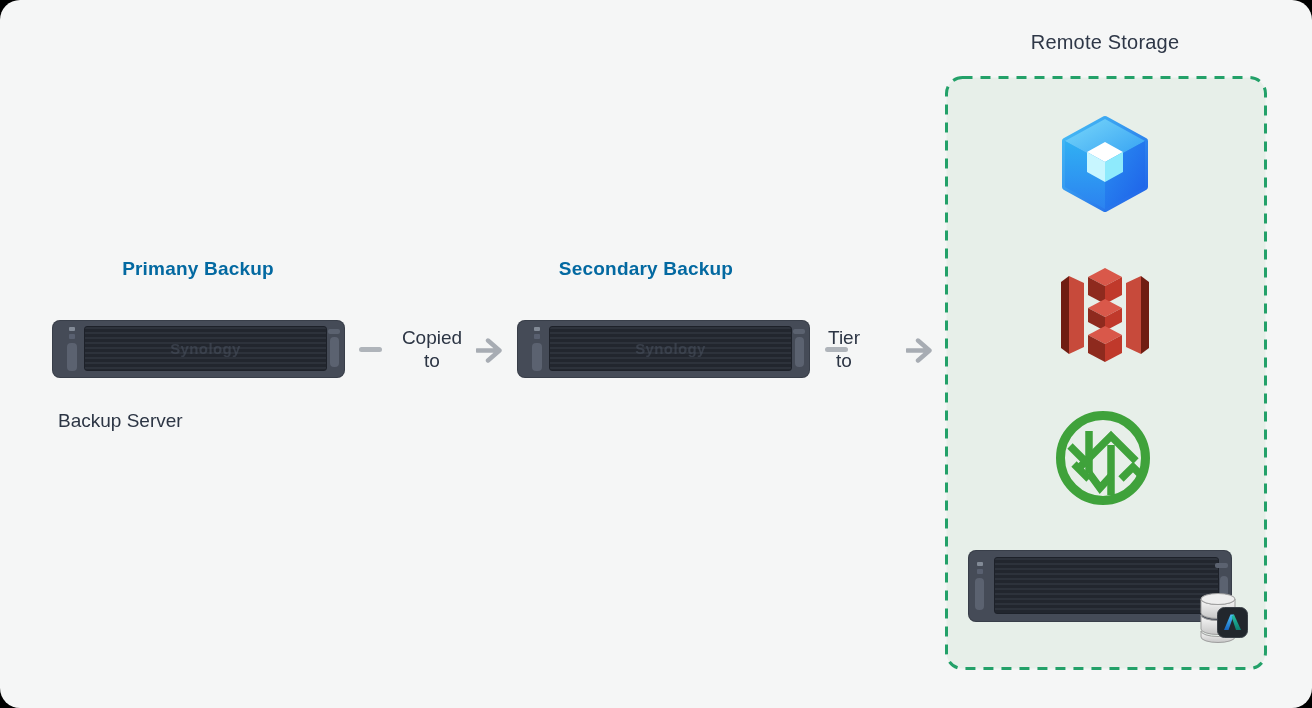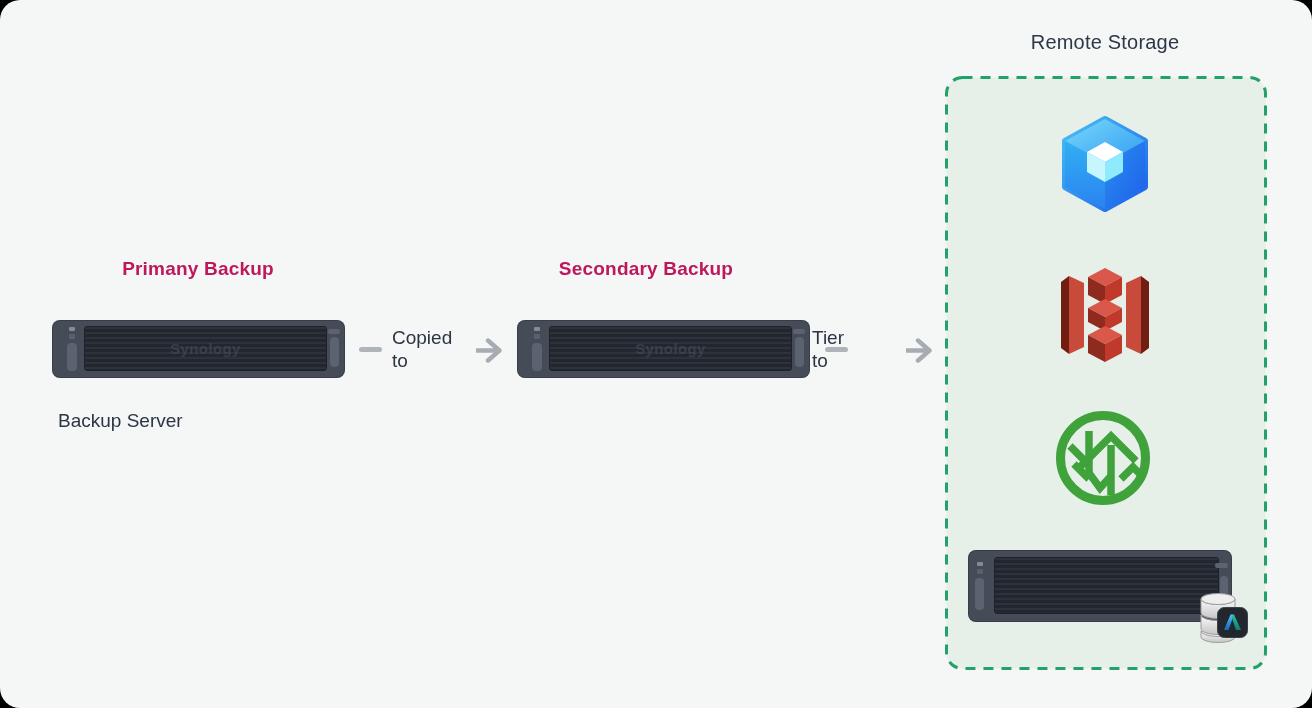--- a/index.html
+++ b/index.html
@@ -4,21 +4,21 @@
 <style>
   html,body{margin:0;padding:0;background:#000;}
   body{font-family:"Liberation Sans",sans-serif;}
   .canvas{
     position:relative;width:1312px;height:708px;background:#f5f6f6;
     border-radius:20px;overflow:hidden;
   }
   .abs{position:absolute;}
   .grp-title{
     position:absolute;width:280px;text-align:center;
-    font-size:19px;font-weight:700;color:#be185d;letter-spacing:.2px;
+    font-size:19px;font-weight:700;color:#0369a1;letter-spacing:.2px;
   }
   .caption{
     position:absolute;width:280px;
     font-size:19px;font-weight:400;color:#2c3544;
   }
   .remote-title{
     position:absolute;width:300px;text-align:center;
     font-size:20px;font-weight:400;color:#2e3747;letter-spacing:.2px;
   }
   
@@ -39,21 +39,21 @@
     background:#5b6270;border-radius:2px;}
   
   .server--lg .srv-panel{left:26px;right:13px;top:7px;bottom:8px;}
   .server--lg .srv-light--a{left:9px;top:12px;}
   .server--lg .srv-light--b{left:9px;top:19px;}
   .server--lg .srv-handle--l{left:7px;top:28px;width:9px;height:32px;}
   .server--lg .srv-handle--r{right:4px;top:26px;width:8px;height:32px;}
   .server--lg .srv-notch{right:4px;top:13px;width:13px;height:5px;}
   
   .conn-dash{position:absolute;width:23px;height:5px;border-radius:3px;background:#afb4ba;}
-  .conn-label{position:absolute;font-size:19px;line-height:23px;color:#2c3544;}
+  .conn-label{position:absolute;text-align:center;font-size:19px;line-height:23px;color:#2c3544;}
   .conn-label span{display:block;}
   .arrow{position:absolute;}
 </style>
 </head>
 <body>
 
 <div class="canvas">
 
   <div class="grp-title" style="left:58px;top:258px">Primany Backup</div>
 

